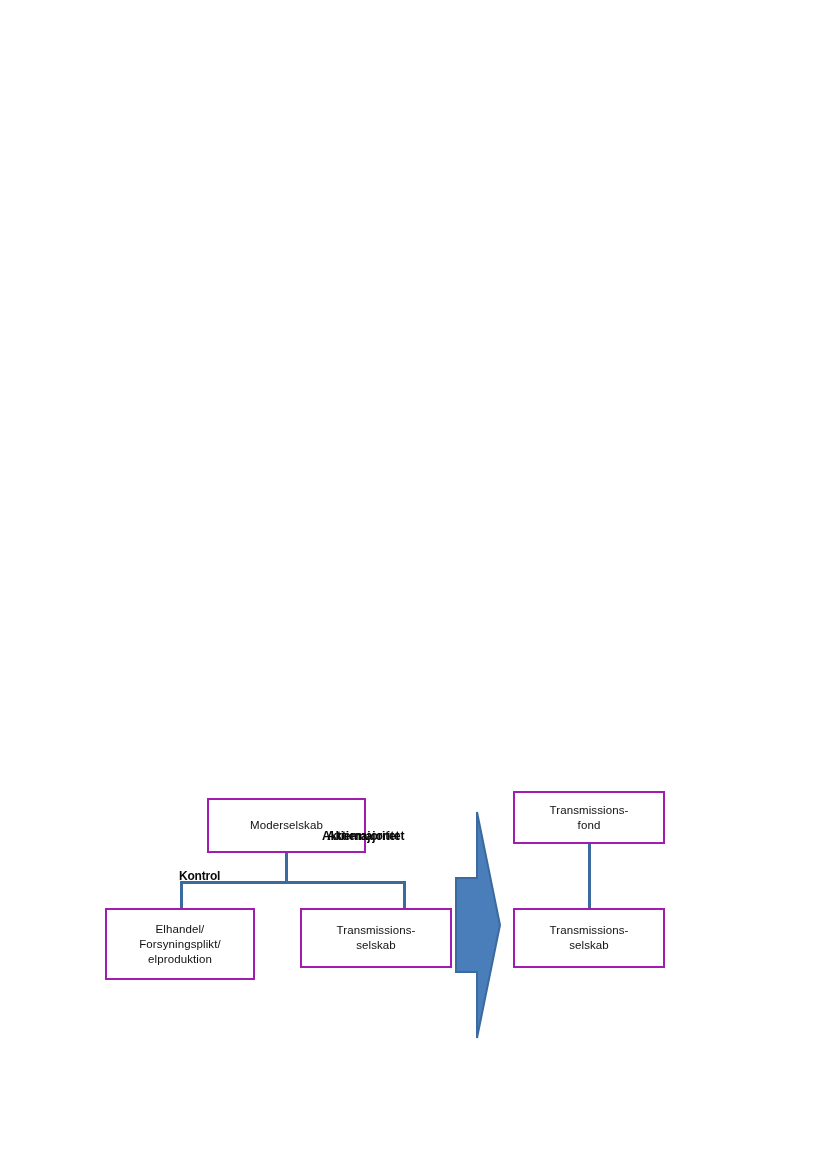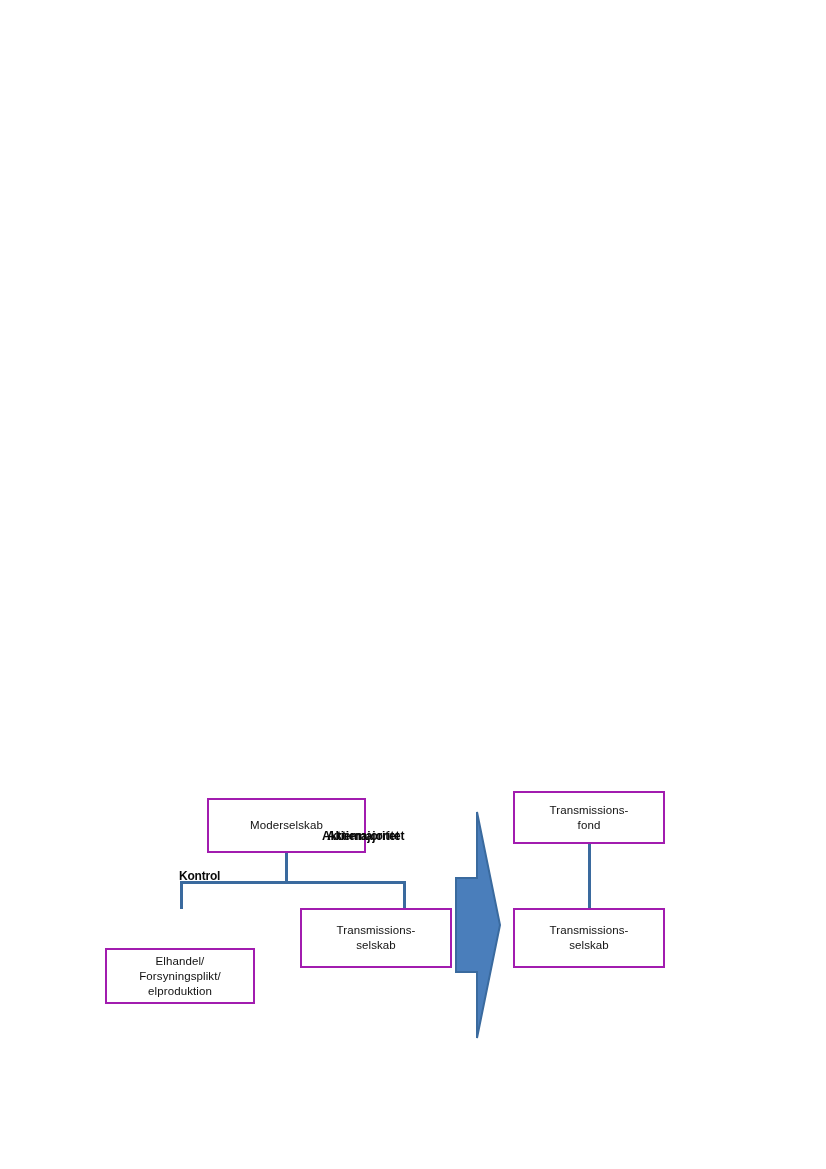--- a/index.html
+++ b/index.html
@@ -87,21 +87,21 @@
 
   <div class="conn conn-v" style="left:403px; top:881px; height:28px;"></div>
 
   <div class="edge-label" style="left:163px; top:869px;">Kontrol</div>
 
   <div class="edge-label stacked" style="left:322px; top:829px; width:85px; height:12px;">
     <span>Aktiemajoritet</span>
     <span class="off">Aktiemajoritet</span>
   </div>
 
-  <div class="node" style="left:105px; top:948px; width:150px; height:56px;">
+  <div class="node" style="left:105px; top:908px; width:150px; height:72px;">
     <span>Elhandel/
 Forsyningsplikt/
 elproduktion</span>
   </div>
 
   <div class="node" style="left:300px; top:908px; width:152px; height:60px;">
     <span>Transmissions-
 selskab</span>
   </div>
 

